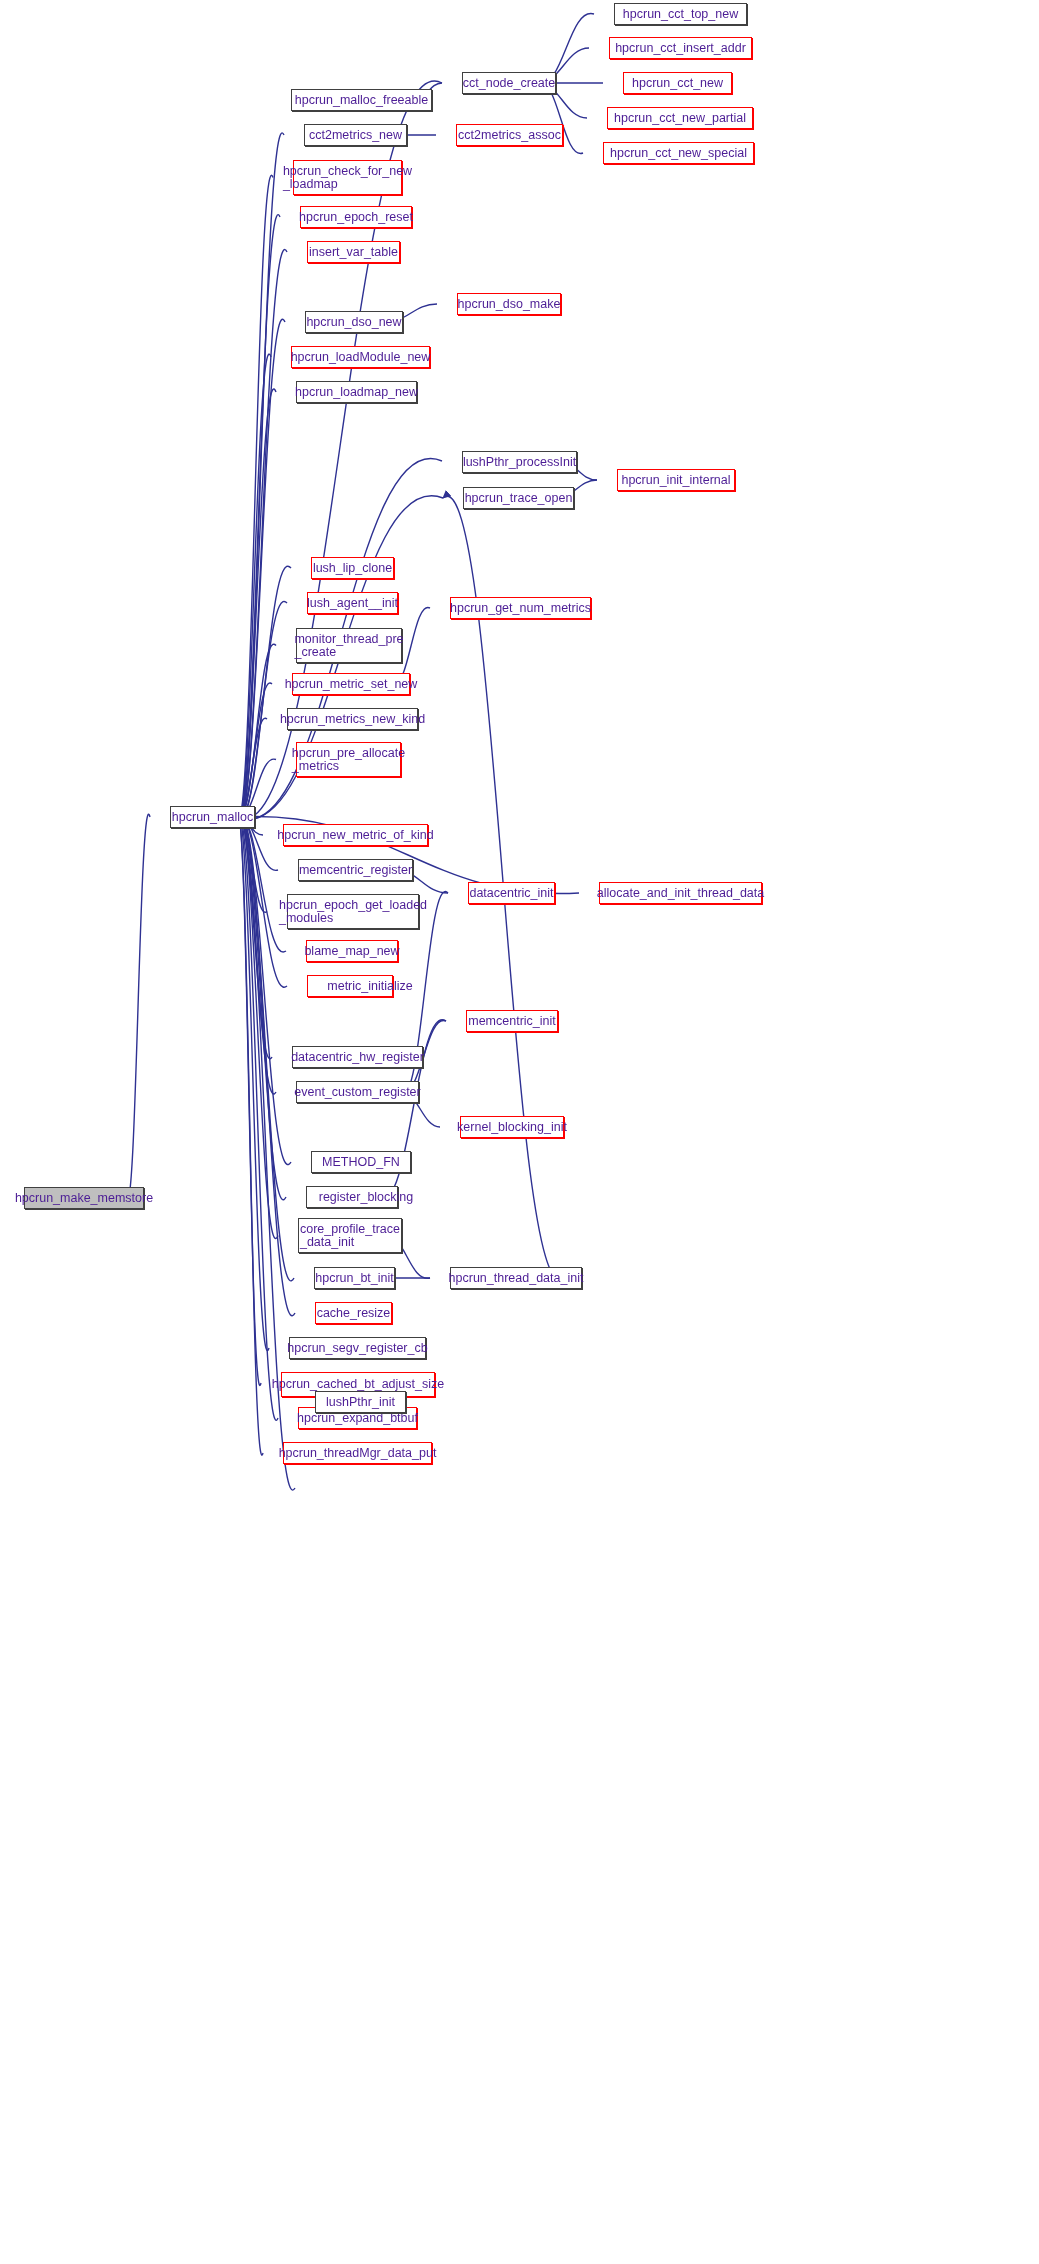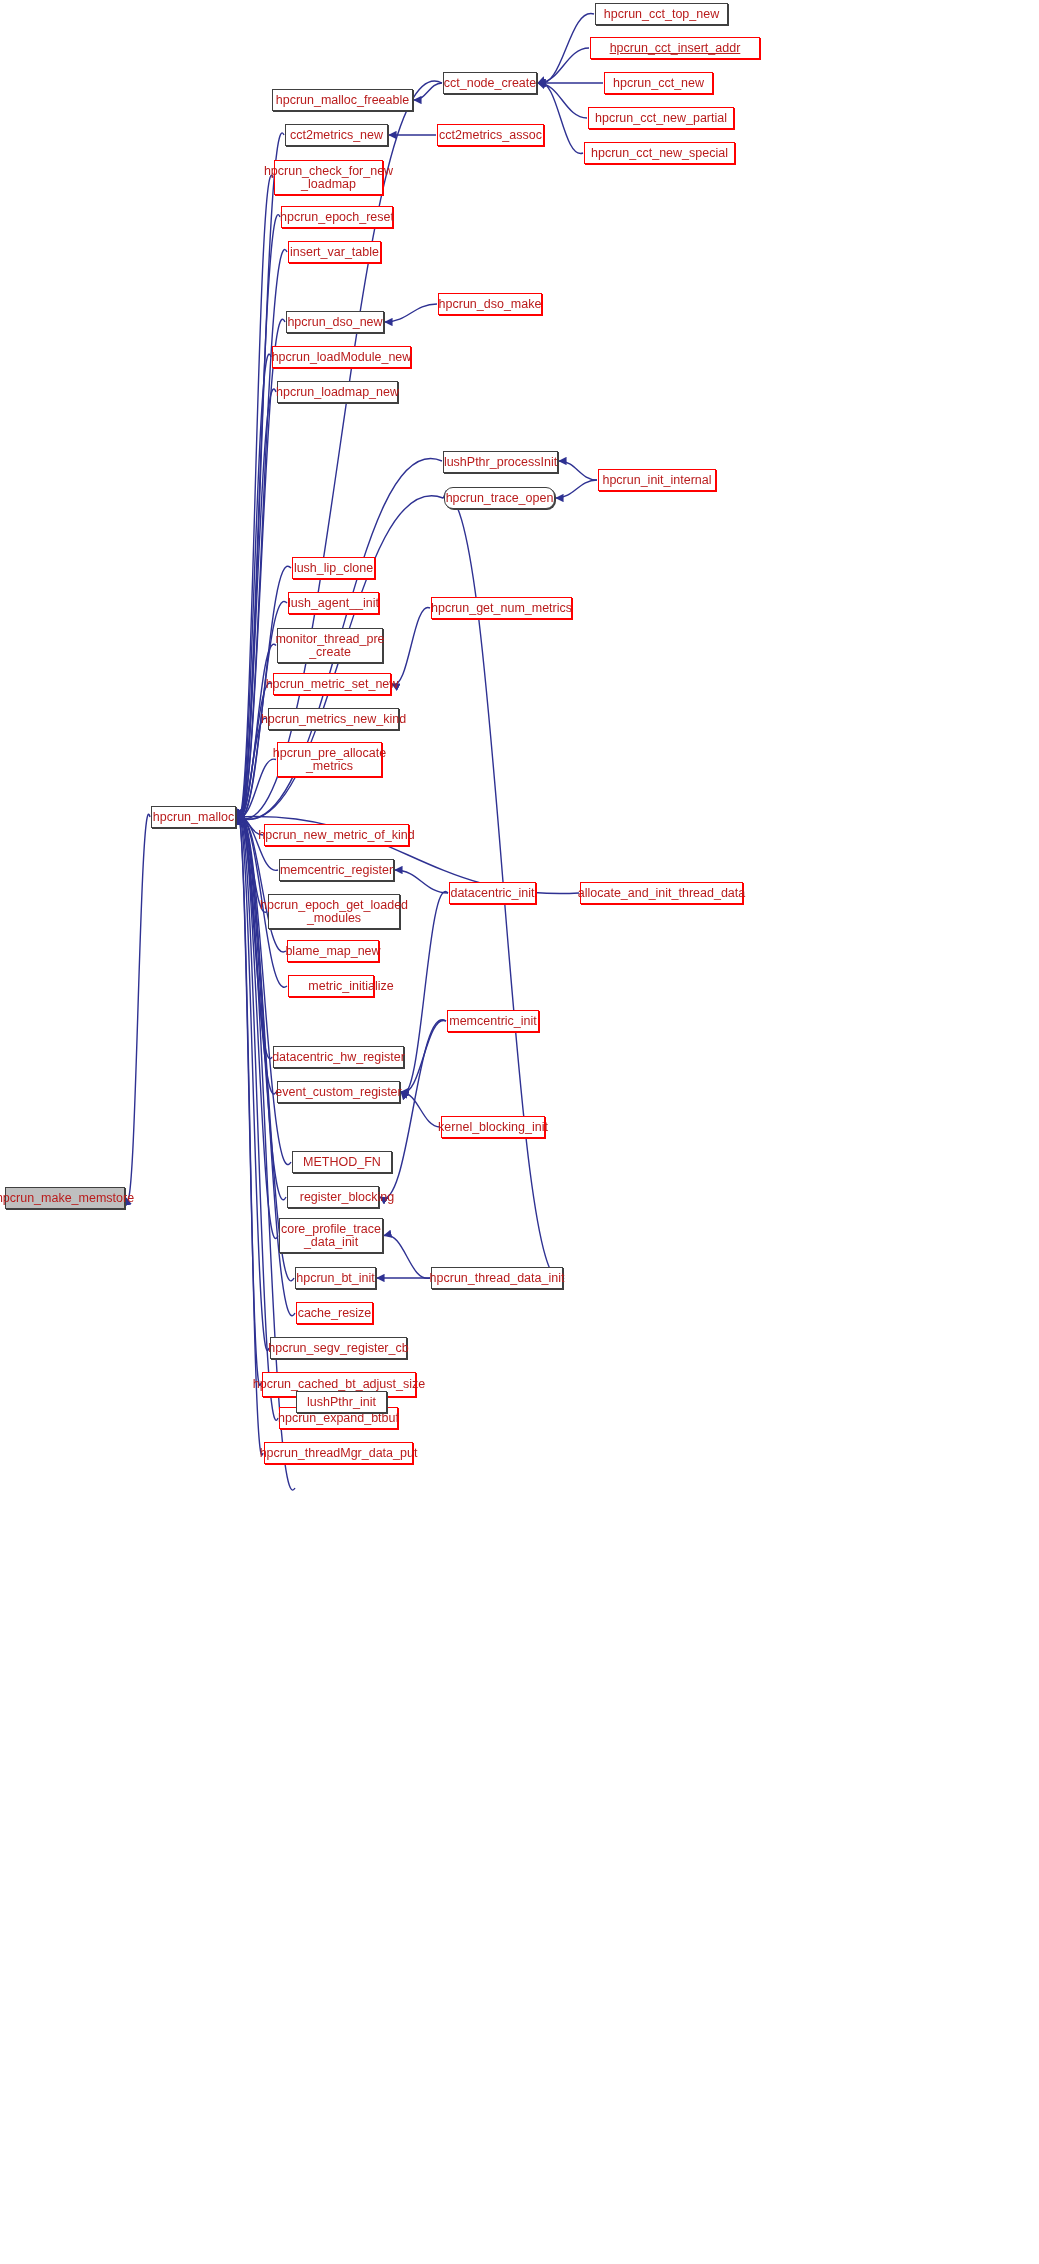--- a/index.html
+++ b/index.html
@@ -1,21 +1,21 @@
 <!DOCTYPE html>
 <html><head>
 <meta charset="utf-8">
 <style>
   html,body{margin:0;padding:0;background:#ffffff;}
   #canvas{position:relative;width:1039px;height:2264px;background:#ffffff;
           font-family:"Liberation Sans","DejaVu Sans",sans-serif;overflow:hidden;}
   svg#edges{position:absolute;left:0;top:0;width:1039px;height:2264px;pointer-events:none;}
   .node{position:absolute;box-sizing:border-box;display:flex;align-items:center;
-        justify-content:center;text-align:center;background:#ffffff;
-        font-size:12.5px;line-height:13px;color:#b91c1c;white-space:pre-line;}
+        justify-content:center;text-align:left;background:#ffffff;
+        font-size:12.5px;line-height:13px;color:#4c1d95;white-space:pre-line;margin-left:19px;}
   .node.black{border:1px solid #404040;box-shadow:1px 1px 0 0 #404040;}
   .node.red{border:1px solid #ff0000;box-shadow:1px 1px 0 0 #ff0000;}
   .node.gray{border:1px solid #404040;background:#bfbfbf;box-shadow:1px 1px 0 0 #404040;}
 </style>
 </head>
 <body>
 
 <div id="canvas">
   <svg id="edges" viewBox="0 0 1039 2264">
     <defs>
@@ -75,38 +75,38 @@
         <path d="M 261 1383 C 250.2 1430.5, 247.8 769.5, 237 817" marker-end="url(#ah)"></path>
         <path d="M 278 1418 C 259.55 1465.5, 255.45 769.5, 237 817" marker-end="url(#ah)"></path>
         <path d="M 263 1453 C 251.3 1500.5, 248.7 769.5, 237 817" marker-end="url(#ah)"></path>
         <path d="M 295 1488 C 268.9 1535.5, 263.1 769.5, 237 817" marker-end="url(#ah)"></path>
         <path d="M 579 893 C 425.1 901.55, 390.9 808.45, 237 817" marker-end="url(#ah)"></path>
         <path d="M 150 817 C 139.2 774.1375, 136.8 1240.8625, 126 1198" marker-end="url(#ah)"></path>
       </g>
   </svg>
   <div id="nodes">
       <div class="node black" style="left: 595px; top: 3px; width: 133px; height: 22px;">hpcrun_cct_top_new</div>
-      <div class="node red" style="left: 590px; top: 37px; width: 170px; height: 22px; text-decoration: underline;">hpcrun_cct_insert_addr</div>
+      <div class="node red" style="left: 590px; top: 37px; width: 143px; height: 22px;">hpcrun_cct_insert_addr</div>
       <div class="node black" style="left: 443px; top: 72px; width: 94px; height: 22px;">cct_node_create</div>
       <div class="node red" style="left: 604px; top: 72px; width: 109px; height: 22px;">hpcrun_cct_new</div>
       <div class="node black" style="left: 272px; top: 89px; width: 141px; height: 22px;">hpcrun_malloc_freeable</div>
       <div class="node red" style="left: 588px; top: 107px; width: 146px; height: 22px;">hpcrun_cct_new_partial</div>
       <div class="node black" style="left: 285px; top: 124px; width: 103px; height: 22px;">cct2metrics_new</div>
       <div class="node red" style="left: 437px; top: 124px; width: 107px; height: 22px;">cct2metrics_assoc</div>
       <div class="node red" style="left: 584px; top: 142px; width: 151px; height: 22px;">hpcrun_cct_new_special</div>
       <div class="node red" style="left: 274px; top: 160px; width: 109px; height: 35px;">hpcrun_check_for_new
 _loadmap</div>
       <div class="node red" style="left: 281px; top: 206px; width: 112px; height: 22px;">hpcrun_epoch_reset</div>
       <div class="node red" style="left: 288px; top: 241px; width: 93px; height: 22px;">insert_var_table</div>
       <div class="node red" style="left: 438px; top: 293px; width: 104px; height: 22px;">hpcrun_dso_make</div>
       <div class="node black" style="left: 286px; top: 311px; width: 98px; height: 22px;">hpcrun_dso_new</div>
       <div class="node red" style="left: 272px; top: 346px; width: 139px; height: 22px;">hpcrun_loadModule_new</div>
       <div class="node black" style="left: 277px; top: 381px; width: 121px; height: 22px;">hpcrun_loadmap_new</div>
       <div class="node black" style="left: 443px; top: 451px; width: 115px; height: 22px;">lushPthr_processInit</div>
-      <div class="node black" style="left: 444px; top: 487px; width: 111px; height: 22px; border-radius: 9px;">hpcrun_trace_open</div>
+      <div class="node black" style="left: 444px; top: 487px; width: 111px; height: 22px;">hpcrun_trace_open</div>
       <div class="node red" style="left: 598px; top: 469px; width: 118px; height: 22px;">hpcrun_init_internal</div>
       <div class="node red" style="left: 292px; top: 557px; width: 83px; height: 22px;">lush_lip_clone</div>
       <div class="node red" style="left: 288px; top: 592px; width: 91px; height: 22px;">lush_agent__init</div>
       <div class="node red" style="left: 431px; top: 597px; width: 141px; height: 22px;">hpcrun_get_num_metrics</div>
       <div class="node black" style="left: 277px; top: 628px; width: 106px; height: 35px;">monitor_thread_pre
 _create</div>
       <div class="node red" style="left: 273px; top: 673px; width: 118px; height: 22px;">hpcrun_metric_set_new</div>
       <div class="node black" style="left: 268px; top: 708px; width: 131px; height: 22px;">hpcrun_metrics_new_kind</div>
       <div class="node red" style="left: 277px; top: 742px; width: 105px; height: 35px;">hpcrun_pre_allocate
 _metrics</div>

